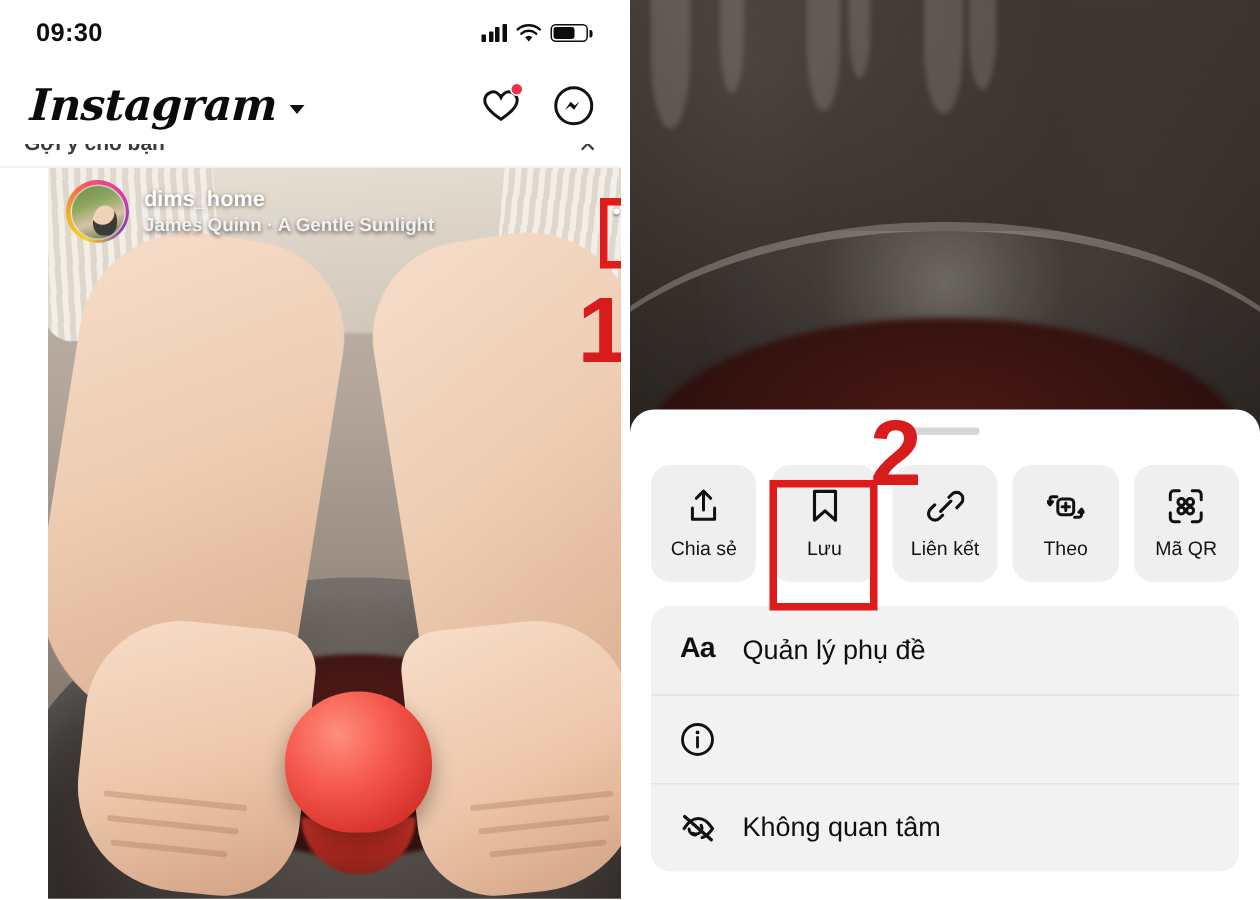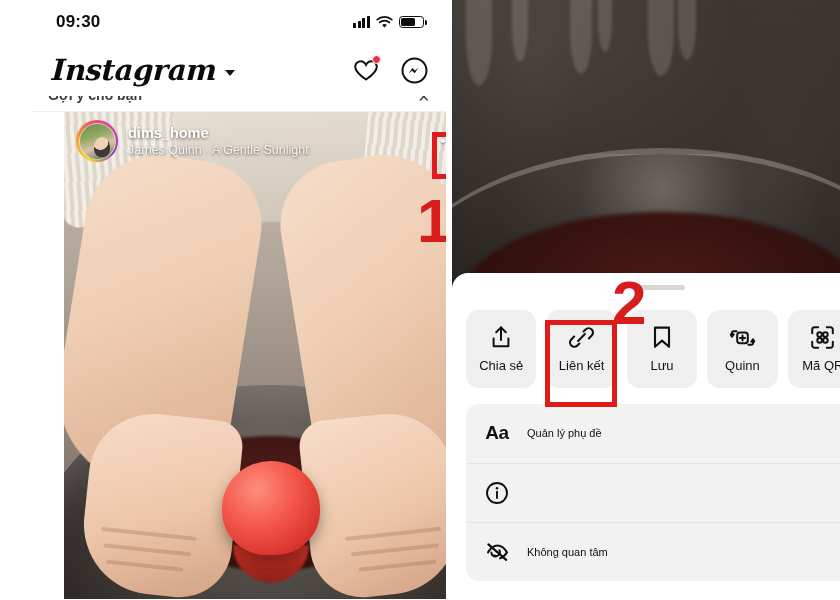--- a/index.html
+++ b/index.html
@@ -2,21 +2,21 @@
 <html><head>
 <meta charset="utf-8">
 <style>
   * { box-sizing: border-box; margin: 0; padding: 0; }
   html, body {
     width: 840px; height: 600px;
     background: #ffffff;
     font-family: "Liberation Sans", sans-serif;
     overflow: hidden;
   }
-  .screen { position: relative; width: 840px; height: 600px; display: flex; background: #fff; padding-left: 32px; }
+  .screen { position: relative; width: 840px; height: 600px; display: flex; background: #fff; }
 
   
   .panel-left {
     position: relative;
     width: 414px; height: 600px;
     background: #ffffff;
     overflow: hidden;
     flex: 0 0 414px;
   }
   .gap { width: 6px; flex: 0 0 6px; background: #ffffff; height: 600px; }
@@ -156,21 +156,21 @@
     background: linear-gradient(160deg,#6f8c52 0%, #8fa861 35%, #d9c2a6 62%, #4e6b3f 100%);
     position:relative; border:1.6px solid rgba(255,255,255,.55);
   }
   .avatar-inner::after{
     content:""; position:absolute; left:42%; top:38%; width:46%; height:58%;
     background: radial-gradient(circle at 40% 25%, #f0d3b6 0 42%, #3b3a38 46% 100%);
     border-radius: 50% 50% 40% 40%;
   }
   .post-names { display:flex; flex-direction:column; justify-content:center; flex:1 1 auto; min-width:0; gap:1px; }
   .post-user { font-size:14.5px; font-weight:700; color:#fff; text-shadow: 0 1px 3px rgba(0,0,0,.55); line-height:1.15; }
-  .post-music { font-size:12.5px; font-weight:400; color:#f2f2f2; text-shadow: 0 1px 3px rgba(0,0,0,.6); line-height:1.15; white-space:nowrap; }
+  .post-music { font-size:12.5px; font-weight:700; color:#f2f2f2; text-shadow: 0 1px 3px rgba(0,0,0,.6); line-height:1.15; white-space:nowrap; }
   .follow-btn {
     border:1px solid rgba(255,255,255,.85); border-radius:9px;
     padding: 6px 12px; color:#fff; font-size:14px; font-weight:700;
     background: transparent; text-shadow: 0 1px 3px rgba(0,0,0,.5);
     white-space:nowrap; flex:0 0 auto;
   }
   .more-btn {
     width:36px; height:30px; display:flex; align-items:center; justify-content:center;
     gap:3.5px; flex:0 0 auto; margin-left:4px;
   }
@@ -218,21 +218,21 @@
     flex:1 1 0; background:#efefef; border-radius:13px;
     height:78px; display:flex; flex-direction:column; align-items:center; justify-content:center; gap:7px;
   }
   .tile-label { font-size:13px; color:#131313; font-weight:400; white-space:nowrap; }
   .tile-icon { height:26px; display:flex; align-items:center; justify-content:center; }
 
   .list-card { margin-top: 16px; background:#f2f2f2; border-radius:13px; overflow:hidden; }
   .list-row { display:flex; align-items:center; gap:17px; padding: 0 18px; height: 59px; }
   .list-row + .list-row { border-top: 1px solid #e3e3e3; }
   .row-icon { width:26px; display:flex; align-items:center; justify-content:center; flex:0 0 26px; }
-  .row-label { font-size:11px; color:#0f0f0f; }
+  .row-label { font-size:18px; color:#0f0f0f; }
   .aa-icon { font-size:19px; font-weight:700; color:#111; font-family:"Liberation Sans", sans-serif; letter-spacing:-.5px; }
 </style>
 </head>
 <body>
 
 <div class="screen">
 
   <div class="panel-left">
 
     <div class="statusbar">
@@ -351,50 +351,50 @@
               <path d="M12 2.6 L12 15" stroke="#111" stroke-width="2" stroke-linecap="round"></path>
               <path d="M7.2 7.2 L12 2.4 L16.8 7.2" stroke="#111" stroke-width="2" fill="none" stroke-linecap="round" stroke-linejoin="round"></path>
               <path d="M4.6 13.6 L4.6 21.2 L19.4 21.2 L19.4 13.6" stroke="#111" stroke-width="2" fill="none" stroke-linecap="round" stroke-linejoin="round"></path>
             </svg>
           </div>
           <div class="tile-label">Chia sẻ</div>
         </div>
 
         <div class="tile">
           <div class="tile-icon">
+            <svg width="22" height="25" viewBox="0 0 22 25">
+              <path d="M4 2.6 L18 2.6 L18 21.8 L11 15.6 L4 21.8 Z" fill="none" stroke="#111" stroke-width="2.1" stroke-linejoin="round"></path>
+            </svg>
+          </div>
+          <div class="tile-label">Lưu</div>
+        </div>
+
+        <div class="tile">
+          <div class="tile-icon">
             <svg width="25" height="25" viewBox="0 0 25 25">
               <path d="M14.6 6.5 L16.6 4.5 a4.3 4.3 0 0 1 6.1 6.1 L19.9 13.4" stroke="#111" stroke-width="2.1" fill="none" stroke-linecap="round"></path>
               <path d="M10.4 18.5 L8.4 20.5 a4.3 4.3 0 0 1 -6.1 -6.1 L5.1 11.6" stroke="#111" stroke-width="2.1" fill="none" stroke-linecap="round"></path>
               <path d="M9.1 15.9 L15.9 9.1" stroke="#111" stroke-width="2.1" stroke-linecap="round"></path>
             </svg>
           </div>
           <div class="tile-label">Liên kết</div>
-        </div>
-
-        <div class="tile">
-          <div class="tile-icon">
-            <svg width="22" height="25" viewBox="0 0 22 25">
-              <path d="M4 2.6 L18 2.6 L18 21.8 L11 15.6 L4 21.8 Z" fill="none" stroke="#111" stroke-width="2.1" stroke-linejoin="round"></path>
-            </svg>
-          </div>
-          <div class="tile-label">Lưu</div>
         </div>
 
         <div class="tile">
           <div class="tile-icon">
             <svg width="25" height="24" viewBox="0 0 25 24">
               <rect x="7.2" y="6.6" width="10.6" height="10.6" rx="2.6" fill="none" stroke="#111" stroke-width="2"></rect>
               <path d="M12.5 9.4 L12.5 14.4 M10 11.9 L15 11.9" stroke="#111" stroke-width="2" stroke-linecap="round"></path>
               <path d="M6.6 5.2 L3.6 5.2 a1.6 1.6 0 0 0 -1.6 1.6 L2 9.6" stroke="#111" stroke-width="2" fill="none" stroke-linecap="round"></path>
               <path d="M18.4 18.8 L21.4 18.8 a1.6 1.6 0 0 0 1.6 -1.6 L23 14.4" stroke="#111" stroke-width="2" fill="none" stroke-linecap="round"></path>
               <path d="M0.4 8.4 L2 10.6 L3.7 8.4" stroke="#111" stroke-width="2" fill="none" stroke-linecap="round" stroke-linejoin="round"></path>
               <path d="M24.6 15.6 L23 13.4 L21.3 15.6" stroke="#111" stroke-width="2" fill="none" stroke-linecap="round" stroke-linejoin="round"></path>
             </svg>
           </div>
-          <div class="tile-label">Quinn</div>
+          <div class="tile-label">Theo</div>
         </div>
 
         <div class="tile">
           <div class="tile-icon">
             <svg width="25" height="25" viewBox="0 0 25 25">
               <path d="M2.2 8.2 L2.2 4.6 a2.4 2.4 0 0 1 2.4 -2.4 L8.2 2.2" stroke="#111" stroke-width="2" fill="none" stroke-linecap="round"></path>
               <path d="M16.8 2.2 L20.4 2.2 a2.4 2.4 0 0 1 2.4 2.4 L22.8 8.2" stroke="#111" stroke-width="2" fill="none" stroke-linecap="round"></path>
               <path d="M22.8 16.8 L22.8 20.4 a2.4 2.4 0 0 1 -2.4 2.4 L16.8 22.8" stroke="#111" stroke-width="2" fill="none" stroke-linecap="round"></path>
               <path d="M8.2 22.8 L4.6 22.8 a2.4 2.4 0 0 1 -2.4 -2.4 L2.2 16.8" stroke="#111" stroke-width="2" fill="none" stroke-linecap="round"></path>
               <circle cx="9.6" cy="9.6" r="2.3" fill="none" stroke="#111" stroke-width="2"></circle>

